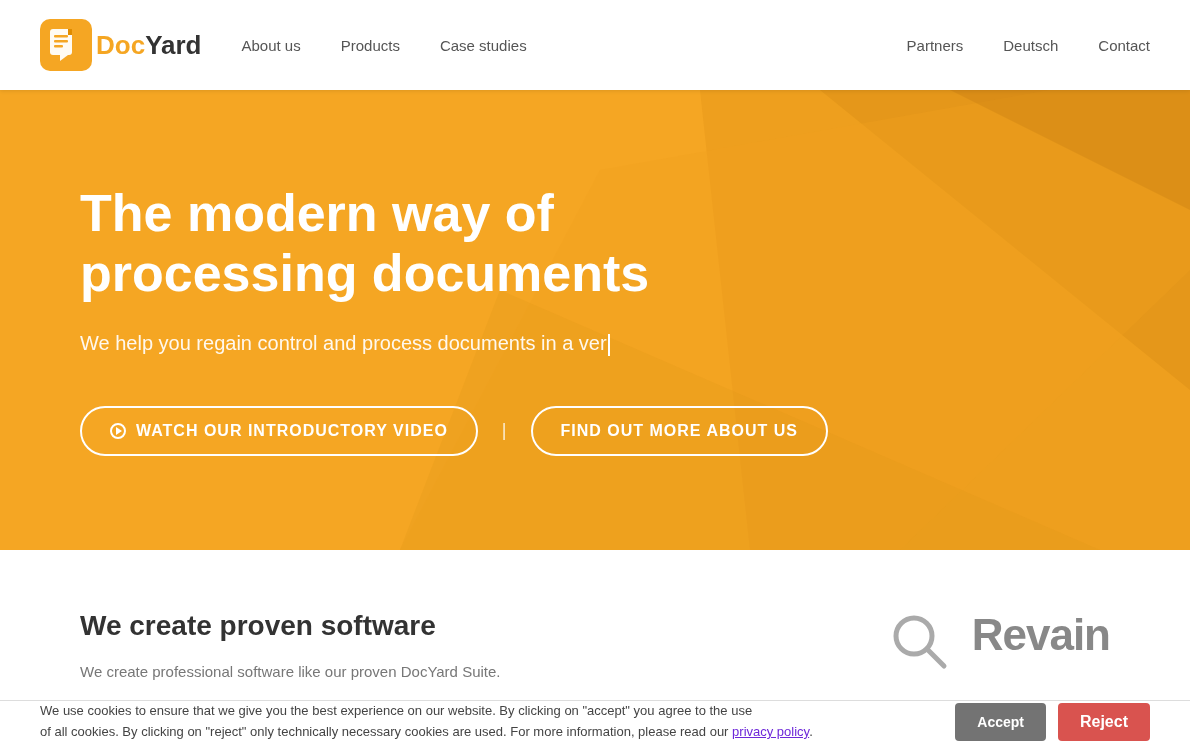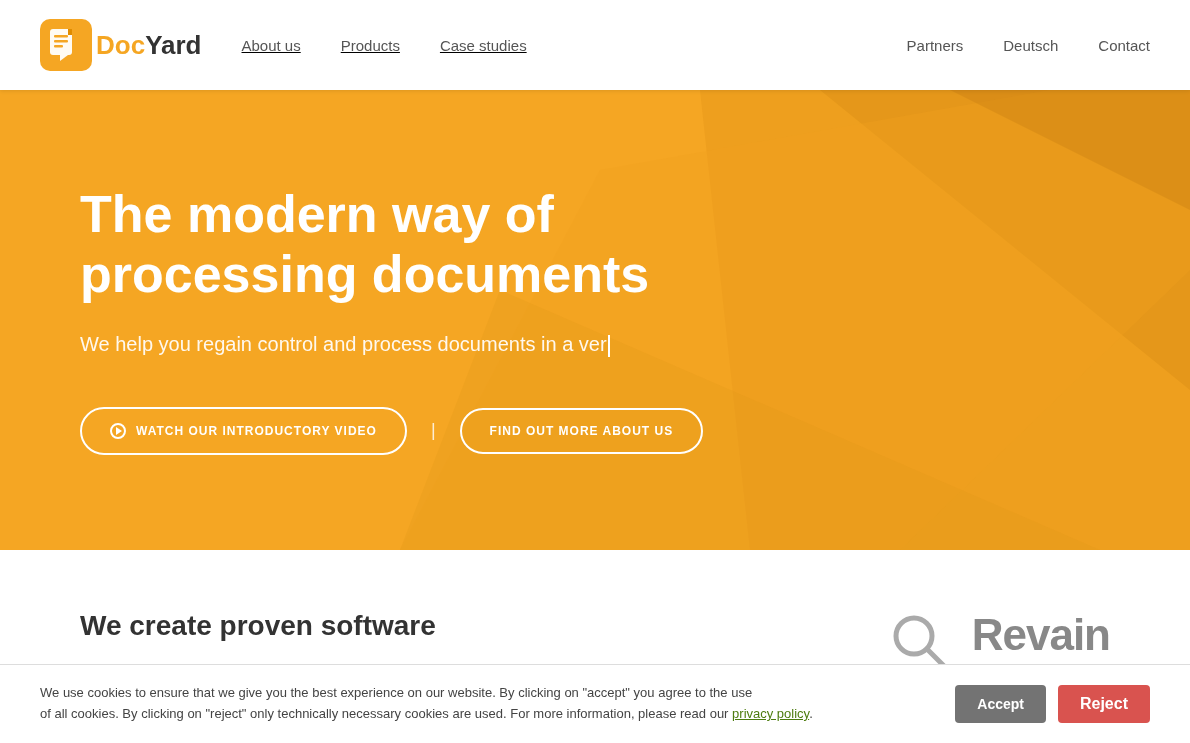--- a/index.html
+++ b/index.html
@@ -25,21 +25,20 @@
     }
     .logo-icon {
       width: 52px;
       height: 52px;
     }
     .nav-left {
       display: flex;
       align-items: center;
       gap: 40px;
       flex: 1;
-      text-decoration: underline;
     }
     .nav-item {
       font-size: 15px;
       color: #555;
       cursor: pointer;
       text-decoration: none;
       font-weight: 400;
     }
     .nav-right {
       display: flex;
@@ -92,21 +91,21 @@
       display: flex;
       align-items: center;
       gap: 24px;
     }
     .btn-outline-white {
       border: 2px solid #ffffff;
       background: transparent;
       color: #ffffff;
       padding: 14px 28px;
       border-radius: 30px;
-      font-size: 12px;
+      font-size: 16px;
       font-weight: 700;
       letter-spacing: 1px;
       cursor: pointer;
       display: flex;
       align-items: center;
       gap: 10px;
       text-transform: uppercase;
     }
     .btn-play-icon {
       width: 16px;
@@ -160,35 +159,35 @@
     }
 
     
     .cookie-banner {
       position: fixed;
       bottom: 0;
       left: 0;
       right: 0;
       background: #ffffff;
       border-top: 1px solid #ddd;
-      padding: 18px 40px;
+      padding: 0 40px;
       display: flex;
       align-items: center;
       justify-content: space-between;
       z-index: 100;
       font-size: 13px;
       color: #444;
       gap: 20px;
     }
     .cookie-text {
       flex: 1;
       line-height: 1.6;
     }
     .cookie-link {
-      color: #4d7c0f;
+      color: #6d28d9;
       text-decoration: underline;
       cursor: pointer;
     }
     .cookie-buttons {
       display: flex;
       gap: 12px;
       flex-shrink: 0;
     }
     .btn-accept {
       background: #737373;

